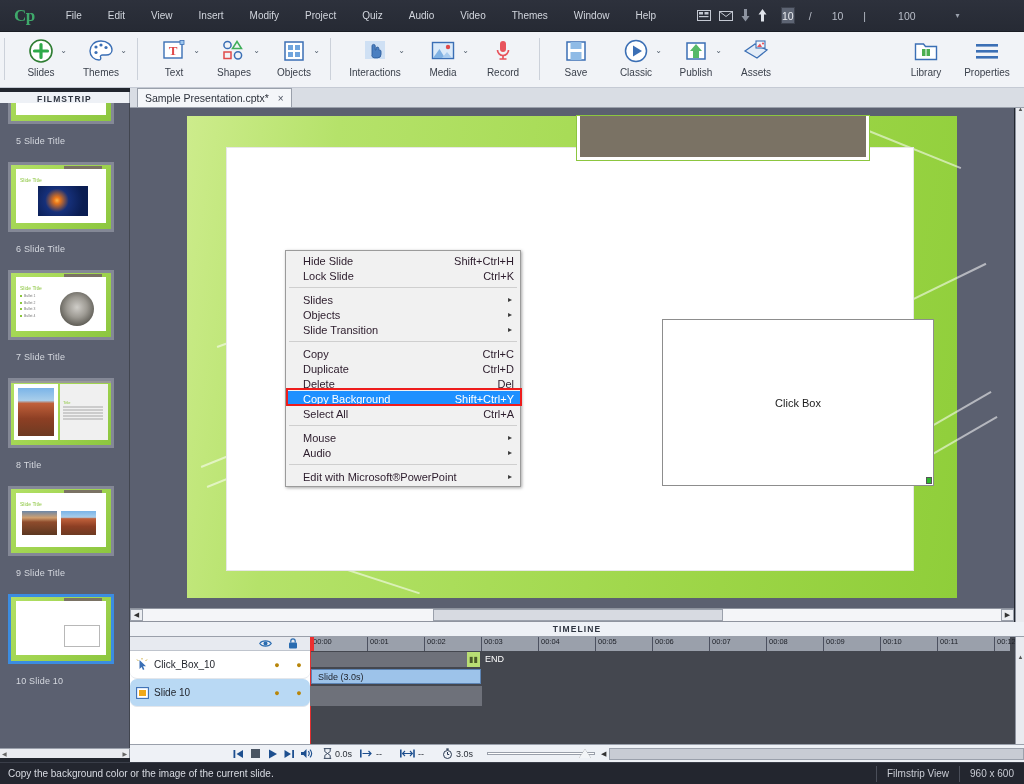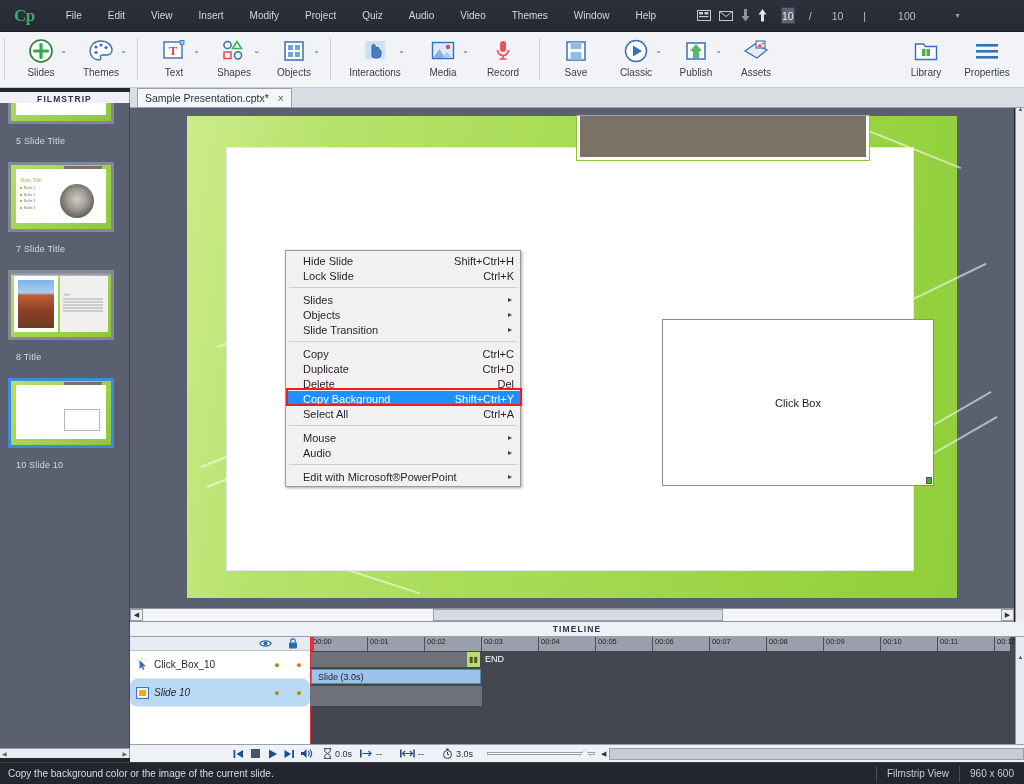--- a/index.html
+++ b/index.html
@@ -265,21 +265,21 @@
   }
   #tl-left-head {
     height: 14px; background: #e7eaf0; display: flex; align-items: center;
     justify-content: flex-end; padding-right: 12px; gap: 16px;
     border-bottom: 1px solid #bfc4cd;
   }
   .tl-row {
     height: 28px; display: flex; align-items: center; position: relative;
     border-bottom: 1px solid #e3e6eb; font-size: 10px; color: #1e2128; border-radius: 7px;
   }
-  .tl-row.sel { background: #b9d9f4; font-style: italic; }
+  .tl-row.sel { background: #b9d9f4; }
   .tl-row-ico { width: 24px; display: flex; align-items: center; justify-content: center; }
   .tl-row-name { flex: 1; }
   .tl-dot {
     width: 22px; display: flex; align-items: center; justify-content: center;
     font-size: 9px; color: #b8860b;
   }
   #tl-ruler {
     position: absolute; left: 180px; top: 0; width: 700px; height: 14px;
     background: #9aa0ab;
   }
@@ -591,20 +591,32 @@
           <div class="fs-thumb">
             <div class="fs-white">
               
               
             </div>
           </div>
         </div>
         <div class="fs-label">5 Slide Title</div>
       </div>
 
+      <div class="fs-slide">
+        <div class="fs-thumb-wrap">
+          <div class="fs-thumb">
+            <div class="fs-topbar"></div>
+            <div class="fs-white">
+              <div class="fs-title">Slide Title</div>
+              <div class="img-jelly" style="position:absolute;left:22px;top:17px;width:50px;height:30px"></div>
+            </div>
+          </div>
+        </div>
+        <div class="fs-label">6 Slide Title</div>
+      </div>
 
       <div class="fs-slide">
         <div class="fs-thumb-wrap">
           <div class="fs-thumb">
             <div class="fs-topbar"></div>
             <div class="fs-white">
               <div class="fs-title">Slide Title</div>
               <div class="fs-bullets">
                 <div>Bullet 1</div>
                 <div>Bullet 2</div>
@@ -633,20 +645,33 @@
                   <div></div>
                   <div></div>
                   <div></div>
                 </div>
             </div>
           </div>
         </div>
         <div class="fs-label">8 Title</div>
       </div>
 
+      <div class="fs-slide">
+        <div class="fs-thumb-wrap">
+          <div class="fs-thumb">
+            <div class="fs-topbar"></div>
+            <div class="fs-white">
+              <div class="fs-title">Slide Title</div>
+              <div class="img-mesa2" style="position:absolute;left:6px;top:18px;width:35px;height:24px"></div>
+              <div class="img-mesa" style="position:absolute;left:45px;top:18px;width:35px;height:24px"></div>
+            </div>
+          </div>
+        </div>
+        <div class="fs-label">9 Slide Title</div>
+      </div>
 
       <div class="fs-slide">
         <div class="fs-thumb-wrap selected">
           <div class="fs-thumb">
             <div class="fs-topbar"></div>
             <div class="fs-white">
               <div style="position:absolute;right:6px;bottom:8px;width:36px;height:22px;border:1px solid #b8b8b8"></div>
             </div>
           </div>
         </div>

